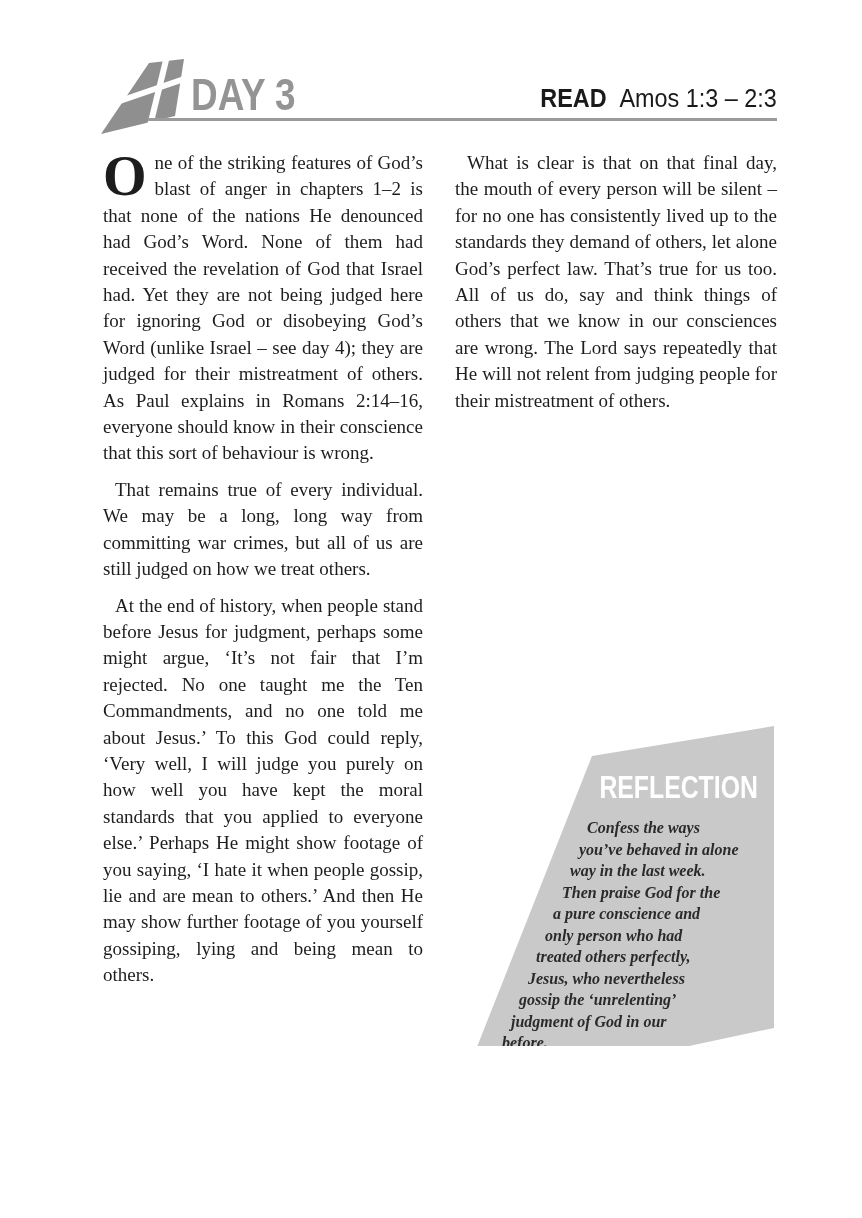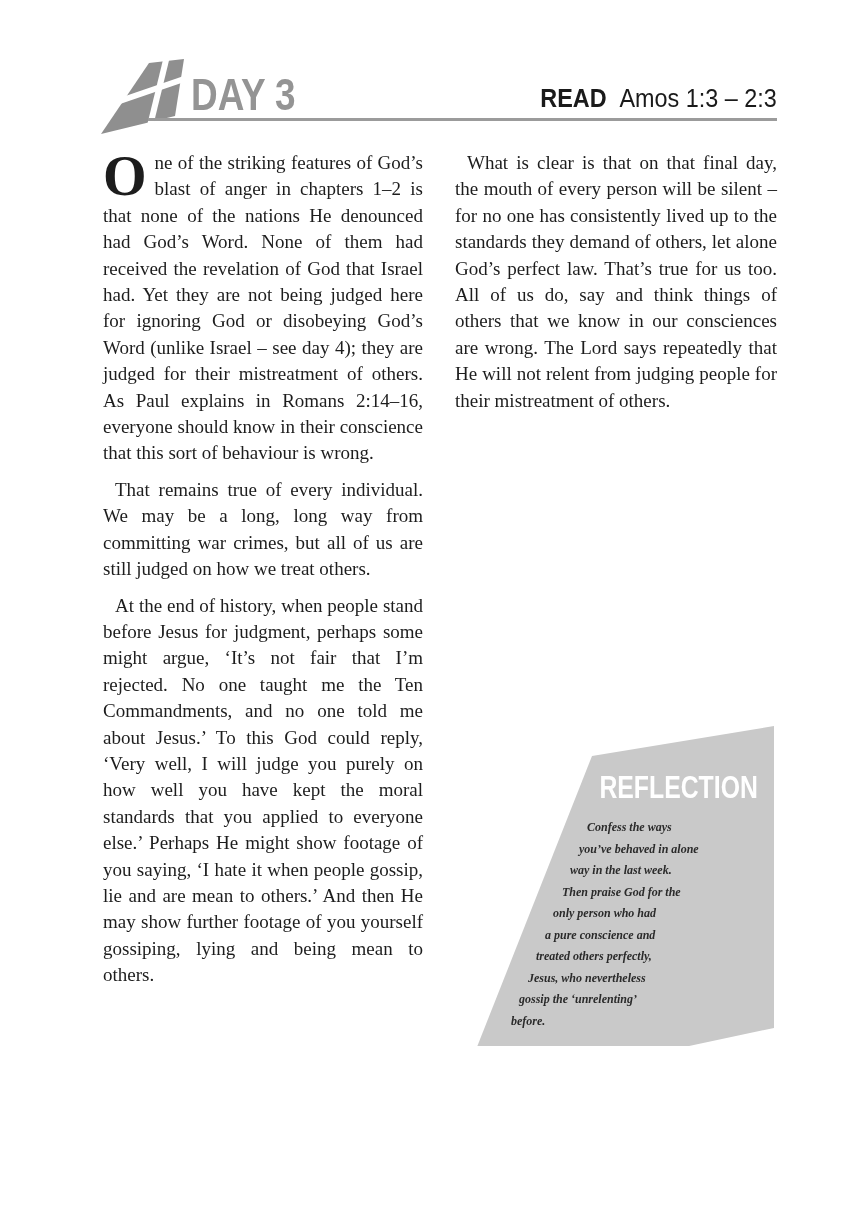--- a/index.html
+++ b/index.html
@@ -63,21 +63,21 @@
     text-align:center;white-space:nowrap;
     font-family:"Liberation Sans", sans-serif;
     font-weight:700;font-size:31px;line-height:31px;
     color:#ffffff;
     transform:scaleX(0.8);transform-origin:center;
   }
   .reflection-lines{padding-top:91px;}
   .r-line{
     font-family:"Liberation Serif", serif;
     font-weight:700;font-style:italic;
-    font-size:12px;line-height:21.5px;
+    font-size:16px;line-height:21.5px;
     color:#2a2a2a;
     white-space:nowrap;
   }
   .r-line:nth-child(1){padding-left:129px;}
   .r-line:nth-child(2){padding-left:121px;}
   .r-line:nth-child(3){padding-left:112px;}
   .r-line:nth-child(4){padding-left:104px;}
   .r-line:nth-child(5){padding-left:95px;}
   .r-line:nth-child(6){padding-left:87px;}
   .r-line:nth-child(7){padding-left:78px;}
@@ -123,24 +123,25 @@
     </div>
   </div>
 
   <div class="reflection">
     <div class="reflection-heading">REFLECTION</div>
     <div class="reflection-lines">
       <div class="r-line">Confess the ways</div>
       <div class="r-line">you’ve behaved in alone</div>
       <div class="r-line">way in the last week.</div>
       <div class="r-line">Then praise God for the</div>
+      <div class="r-line">a pure conscience and</div>
       <div class="r-line">only person who had</div>
-      <div class="r-line">a pure conscience and</div>
       <div class="r-line">treated others perfectly,</div>
       <div class="r-line">Jesus, who nevertheless</div>
       <div class="r-line">gossip the ‘unrelenting’</div>
+      <div class="r-line">judgment of God in our</div>
       <div class="r-line">before.</div>
     </div>
   </div>
 
   <div class="page-number">7</div>
 
 </div>
 
 </body></html>

